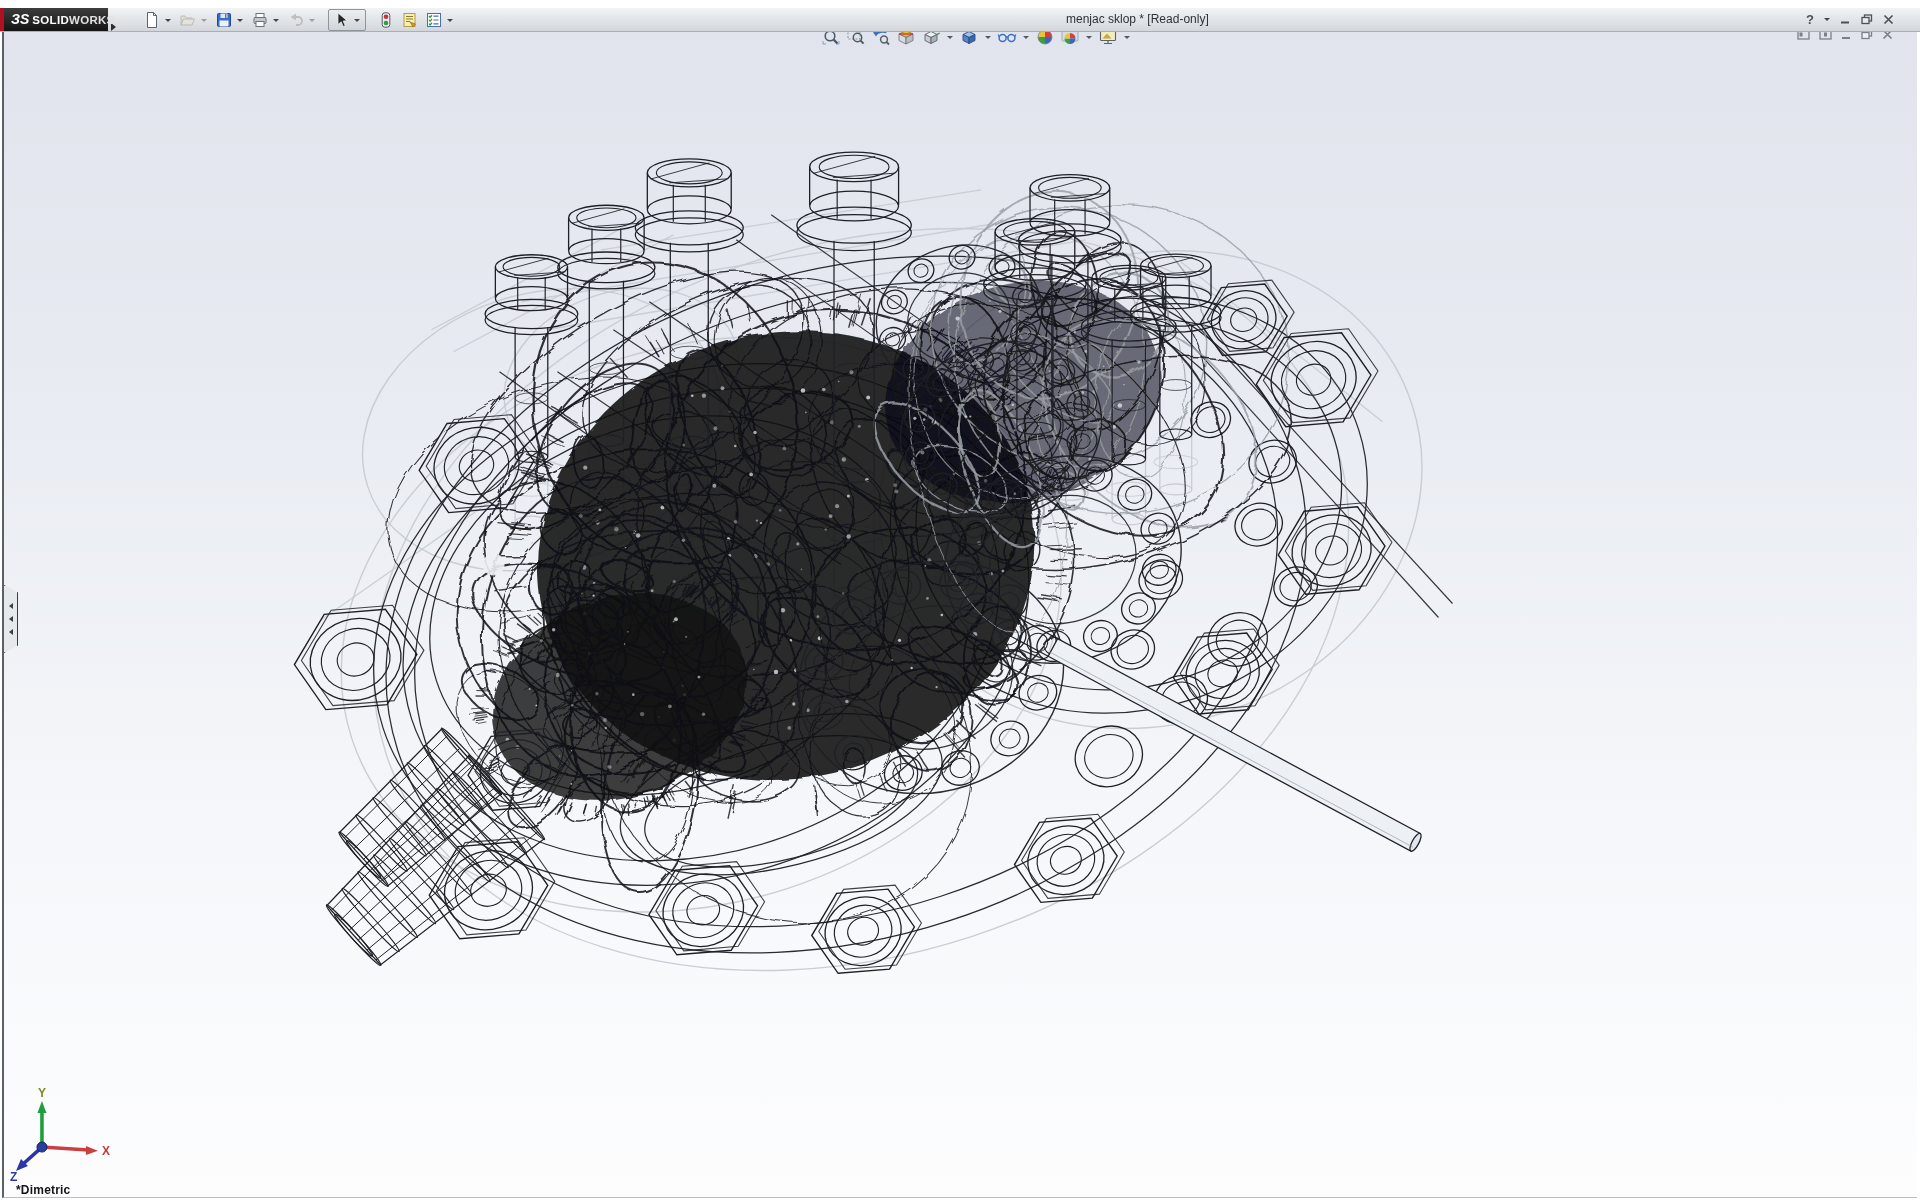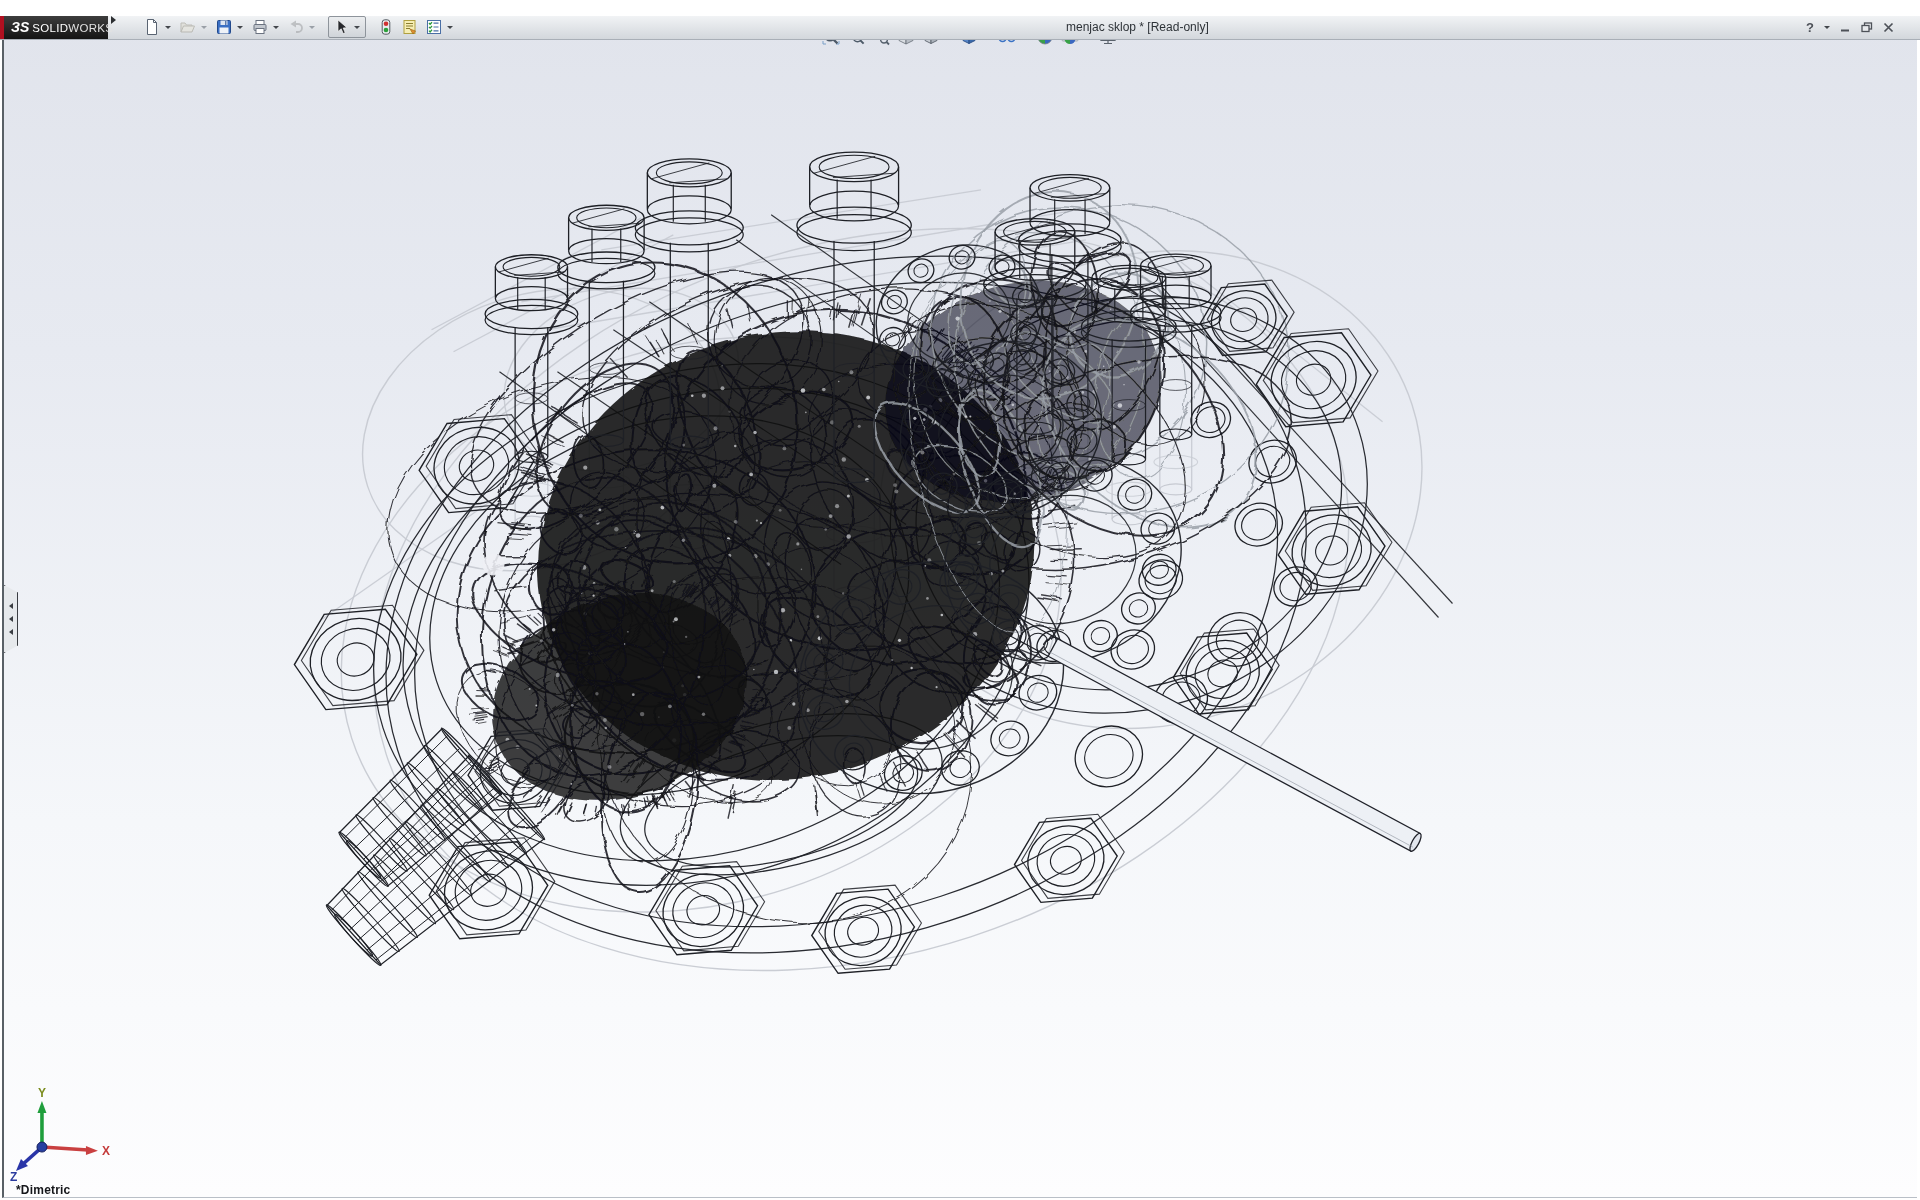--- a/index.html
+++ b/index.html
@@ -1,31 +1,31 @@
 <!DOCTYPE html>
 <html><head>
 <meta charset="utf-8">
 <style>
   html,body{margin:0;padding:0}
   body{width:1920px;height:1200px;overflow:hidden;background:#fff;
        font-family:"Liberation Sans",sans-serif;position:relative;
        -webkit-font-smoothing:antialiased}
 
   
-  .titlebar{position:absolute;top:16px;left:0;right:0;height:23px;
+  .titlebar{position:absolute;top:8px;left:0;right:0;height:23px;
     background:linear-gradient(#f1f3f5,#d3d7dc);
-    border-bottom:1px solid #a9afb7;display:flex;align-items:flex-start;z-index:20}
+    border-bottom:1px solid #a9afb7;display:flex;align-items:flex-end;z-index:20}
   .logo{width:108px;height:23px;flex:0 0 auto;position:relative;
     background:linear-gradient(#3d3d3d,#141414);
     display:flex;align-items:center;color:#fff}
   .red-strip{position:absolute;left:0;top:0;width:4px;height:23px;background:#b01020}
   .logo-mark{font-style:italic;font-weight:700;font-size:14px;margin-left:11px;line-height:23px}
   .brand{font-size:11.5px;margin-left:3px;letter-spacing:.3px;white-space:nowrap}
-  .brand .b1{font-weight:400;color:#fff}
-  .brand .b2{font-weight:400;color:#e2e2e2}
+  .brand .b1{font-weight:700;color:#fff}
+  .brand .b2{font-weight:700;color:#e2e2e2}
   .logo-arrow{width:0;height:0;border-top:4px solid transparent;border-bottom:4px solid transparent;
     border-left:5px solid #2c2e31;margin-left:3px}
   .tb{display:flex;align-items:center;margin-left:24px;gap:1px}
   .btn{width:23px;height:21px;display:flex;align-items:center;justify-content:center}
   .btn.dis{opacity:.55;filter:grayscale(.7)}
   .darrow{width:0;height:0;border-left:3px solid transparent;border-right:3px solid transparent;
     border-top:3.5px solid #43474c;margin:0 4px 0 1px}
   .darrow.dis{border-top-color:#9aa0a7}
   .sel-wrap{display:flex;align-items:center;height:20px;margin-left:8px;padding:0 1px;
     background:linear-gradient(#eceef0,#d0d4d9);border:1px solid #8e949b;border-radius:2px}

